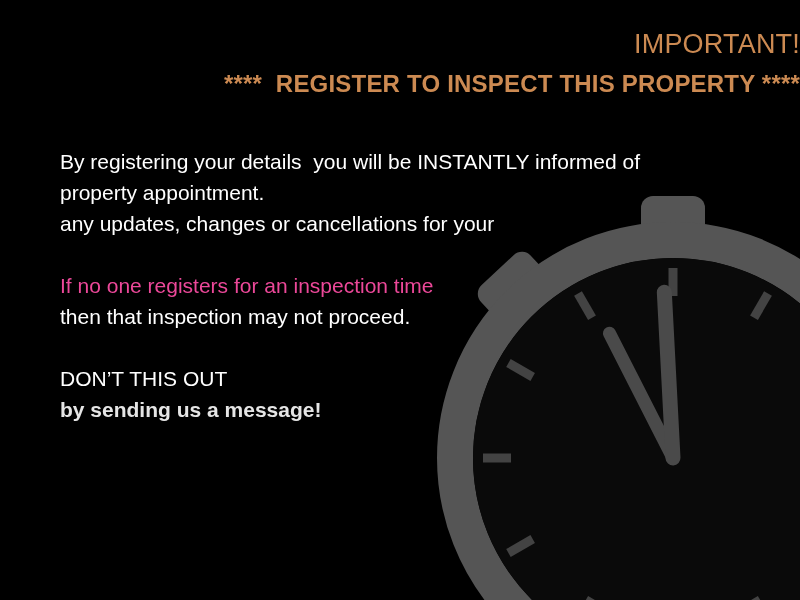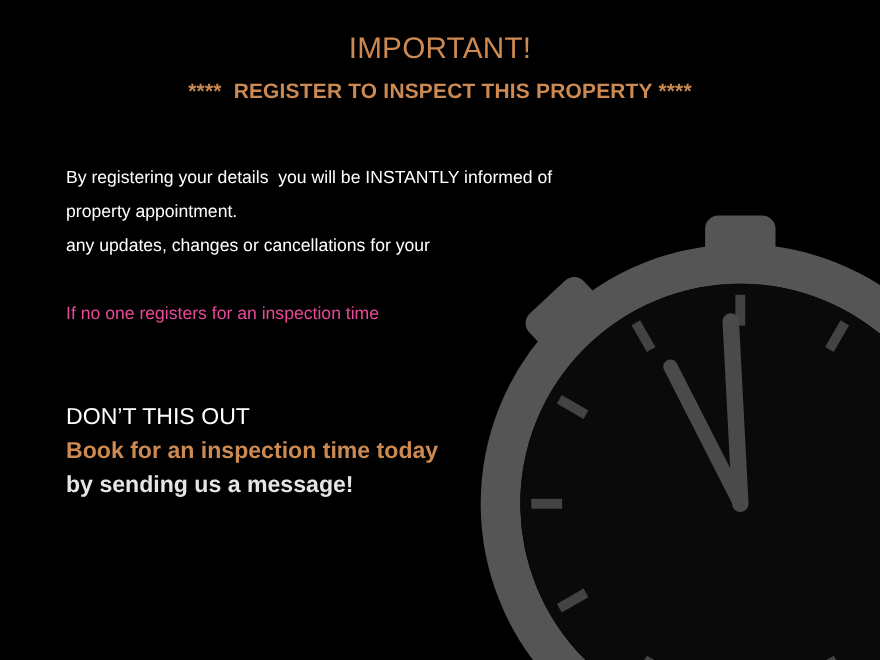--- a/index.html
+++ b/index.html
@@ -36,45 +36,45 @@
     width: 800px;
     height: 600px;
     z-index: 2;
   }
 
   .heading-block {
     position: absolute;
     left: 0;
     top: 26px;
     width: 800px;
-    text-align: center;
+    text-align: right;
   }
   .heading-line-1 {
     font-size: 27px;
     font-weight: 400;
     line-height: 36px;
     letter-spacing: 0.2px;
   }
   .heading-line-2 {
-    font-size: 19px;
+    font-size: 24px;
     font-weight: 700;
     line-height: 36px;
     letter-spacing: 0.2px;
     white-space: pre;
     margin-top: 4px;
   }
 
   .body-block {
     position: absolute;
     left: 60px;
     top: 146px;
     width: 660px;
   }
   .para {
-    font-size: 16px;
+    font-size: 21px;
     font-weight: 400;
     line-height: 31px;
     color: #ffffff;
     white-space: pre;
   }
   .para-gap { height: 31px; }
 
   .cta-block {
     position: absolute;
     left: 60px;
@@ -151,22 +151,22 @@
     </div>
 
     <div class="body-block">
       <div class="para" style="color: rgb(255, 255, 255);">By registering your details  you will be INSTANTLY informed of</div>
       <div class="para" style="color: rgb(255, 255, 255);">property appointment.</div>
       <div class="para" style="color: rgb(255, 255, 255);">any updates, changes or cancellations for your</div>
 
       <div class="para-gap"></div>
 
       <div class="para" style="color: #ec4899;">If no one registers for an inspection time</div>
+      <div class="para" style="color: rgb(255, 255, 255);">then that inspection may not proceed.</div>
     </div>
 
     <div class="cta-block">
       <div class="cta-line cta-plain" style="color: rgb(255, 255, 255);">DON’T THIS OUT</div>
-      <div class="cta-line cta-accent" style="color: rgb(204, 138, 82);">Book for an inspection time today</div>
       <div class="cta-line cta-accent" style="color: #e5e5e5;">by sending us a message!</div>
     </div>
 
   </div>
 </div>
 
 </body></html>

